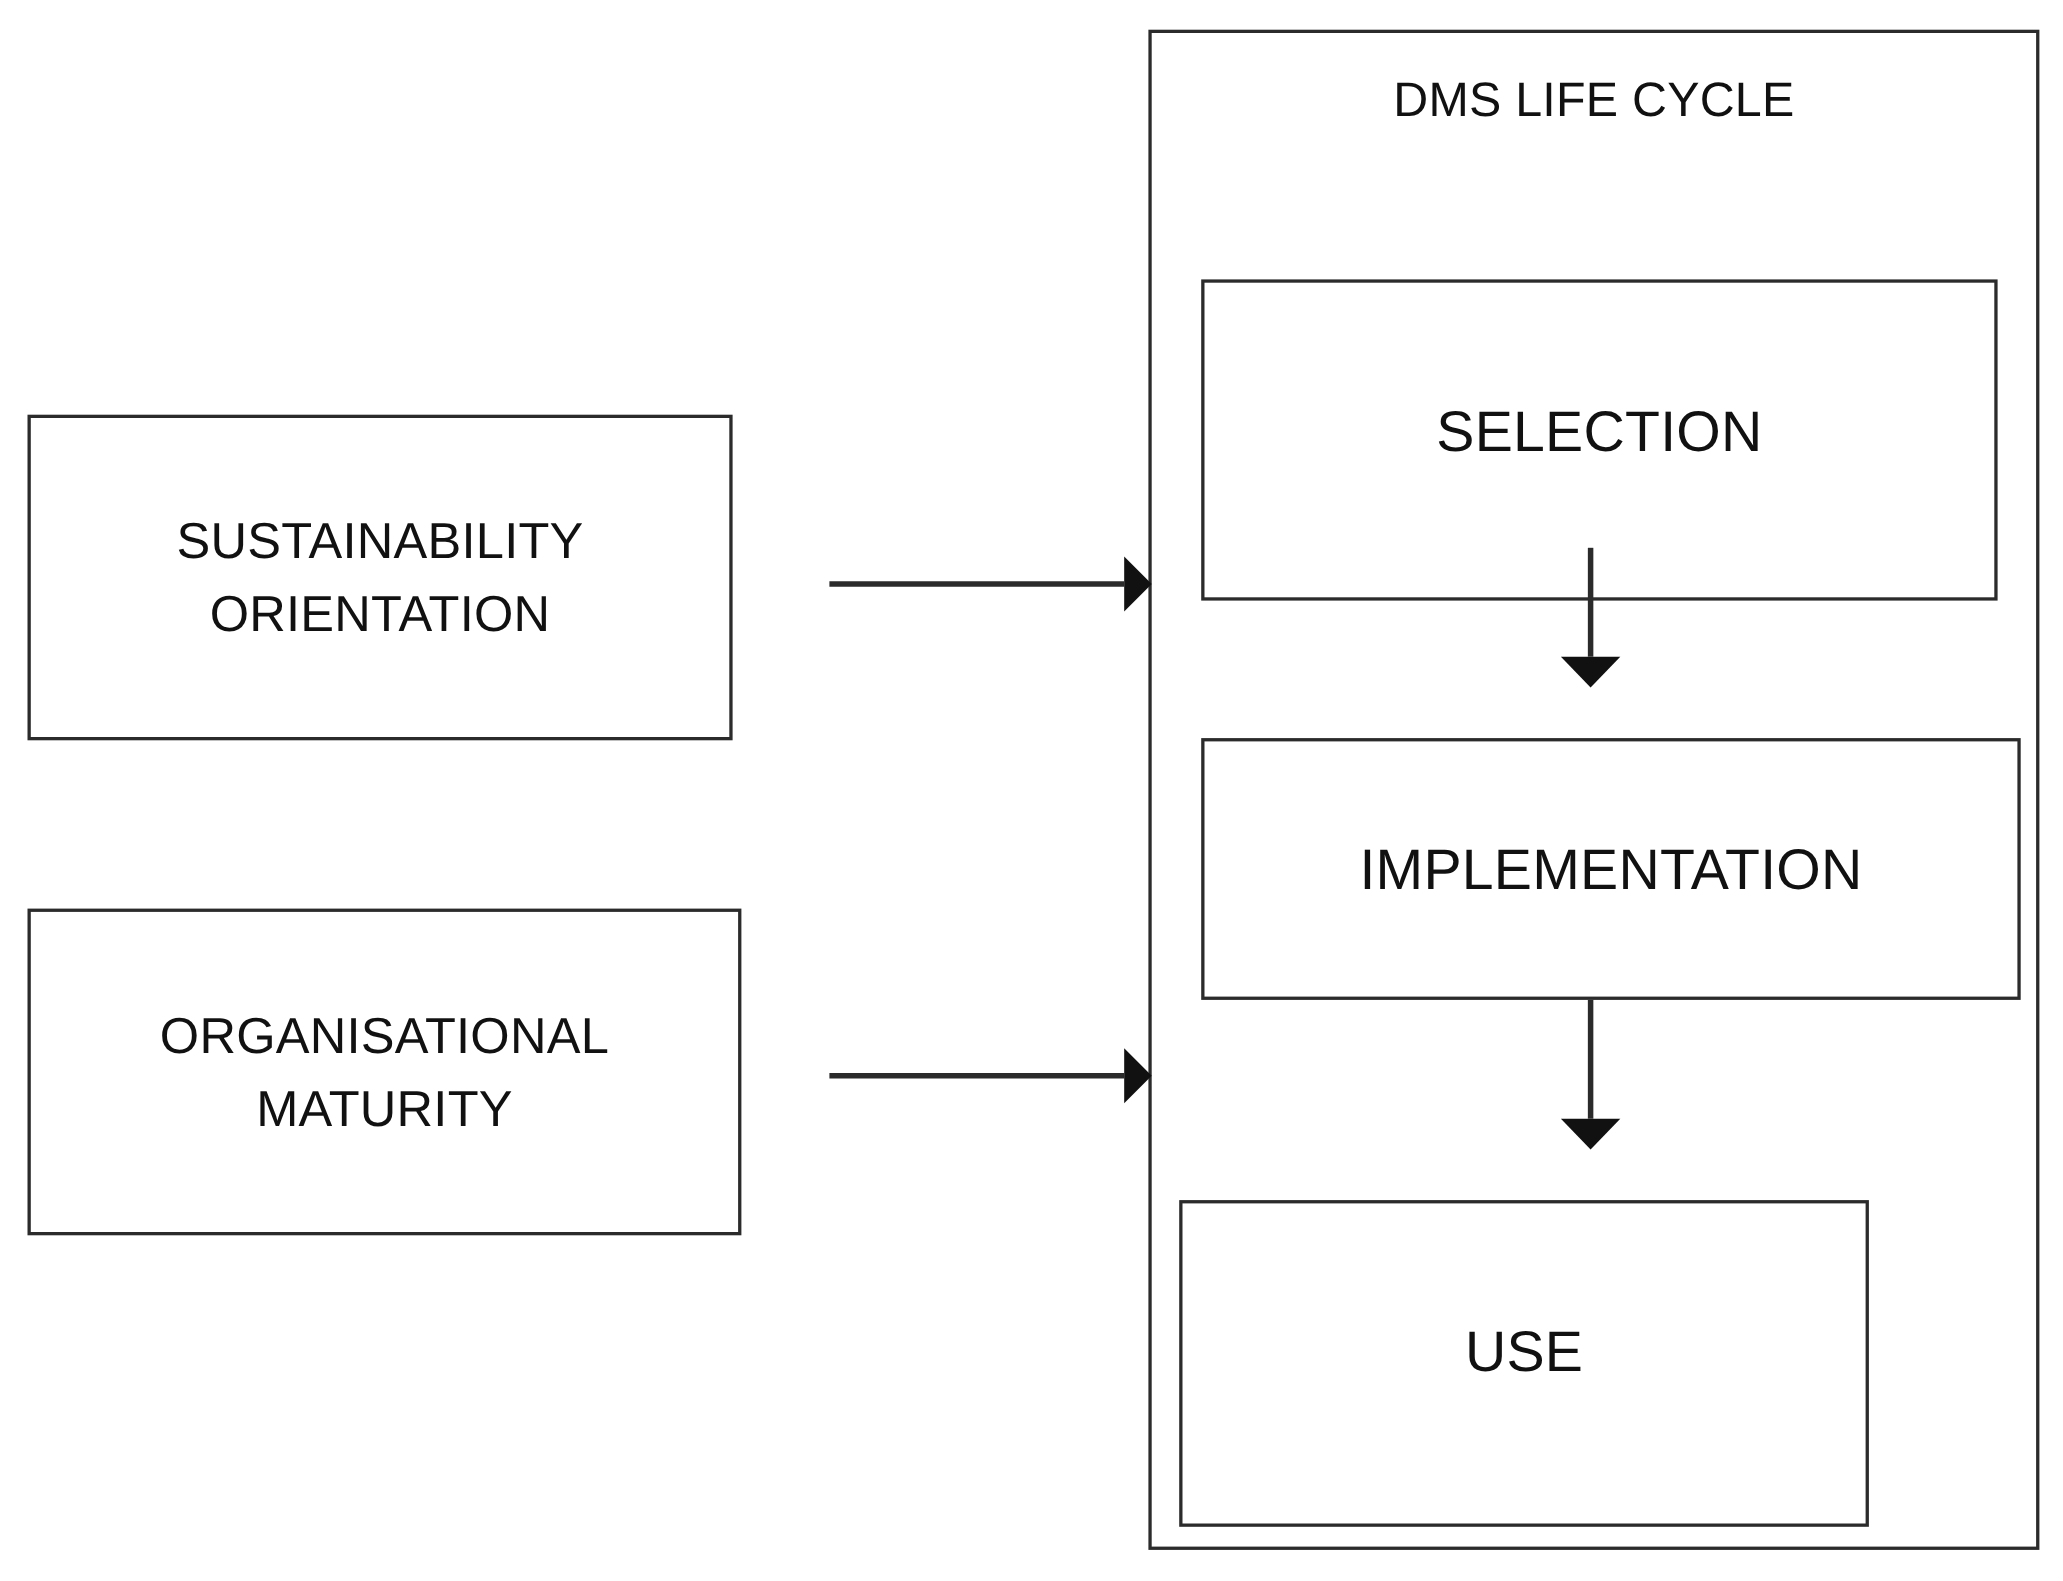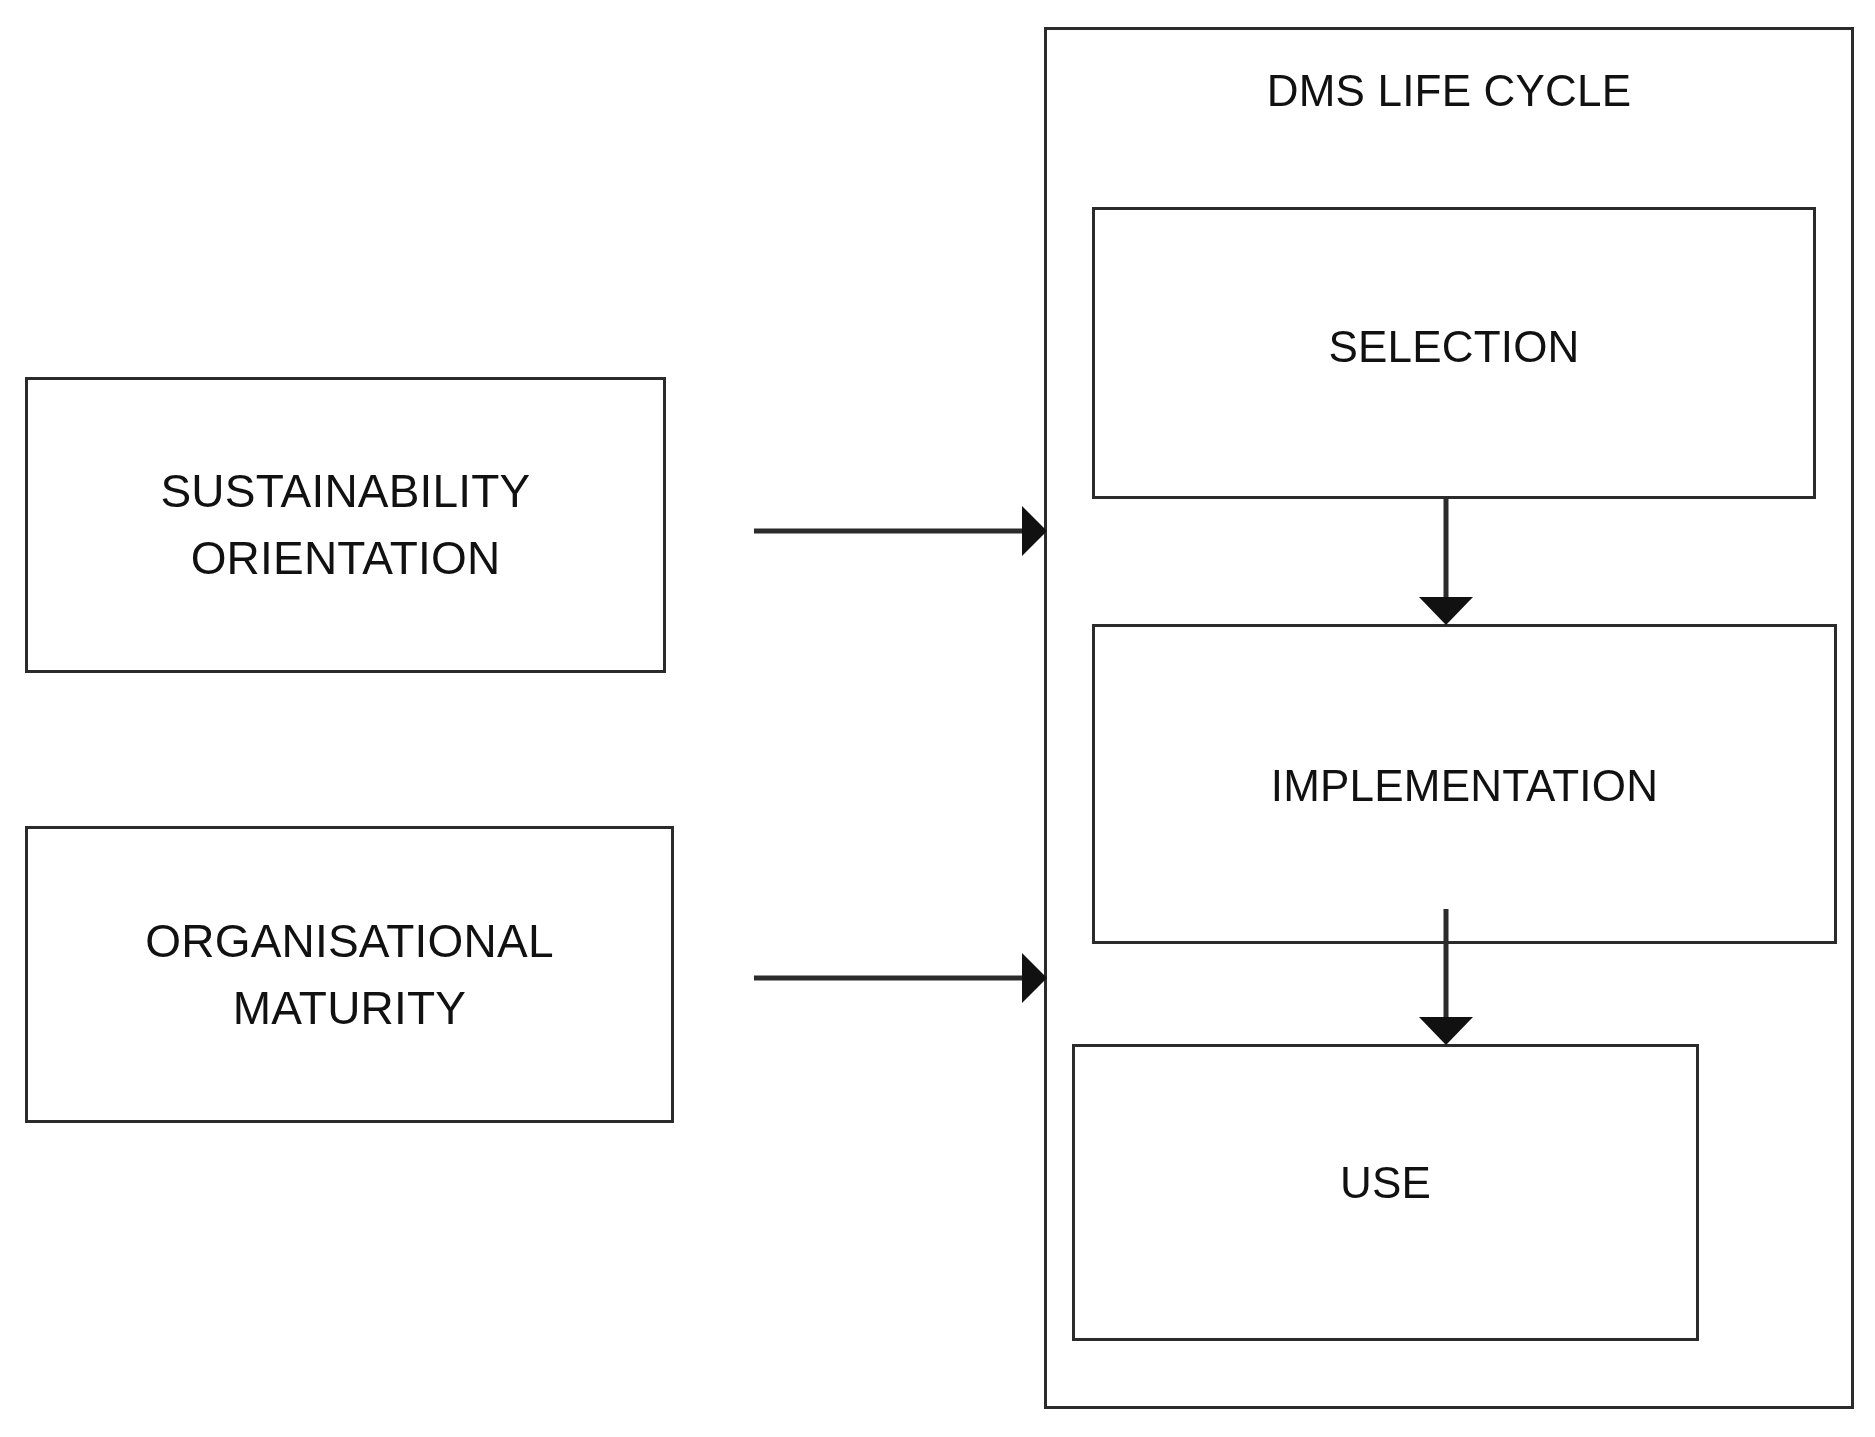--- a/index.html
+++ b/index.html
@@ -72,34 +72,35 @@
     top: 36px;
     width: 100%;
     text-align: center;
     font-size: 44px;
     color: #111111;
     letter-spacing: 0.2px;
   }
 
   
   .stage-box {
-    font-size: 44px;
+    font-size: 52px;
+    margin-top: 47px;
   }
   #stage-selection {
     left: 1092px;
     top: 207px;
     width: 724px;
     height: 292px;
   }
   #stage-selection .box-label { transform: translateY(-6px); }
   #stage-implementation {
     left: 1092px;
     top: 624px;
     width: 745px;
-    height: 320px;
+    height: 238px;
   }
   #stage-implementation .box-label { transform: translateY(2px); }
   #stage-use {
     left: 1072px;
     top: 1044px;
     width: 627px;
     height: 297px;
   }
   #stage-use .box-label { transform: translateY(-10px); }
 

